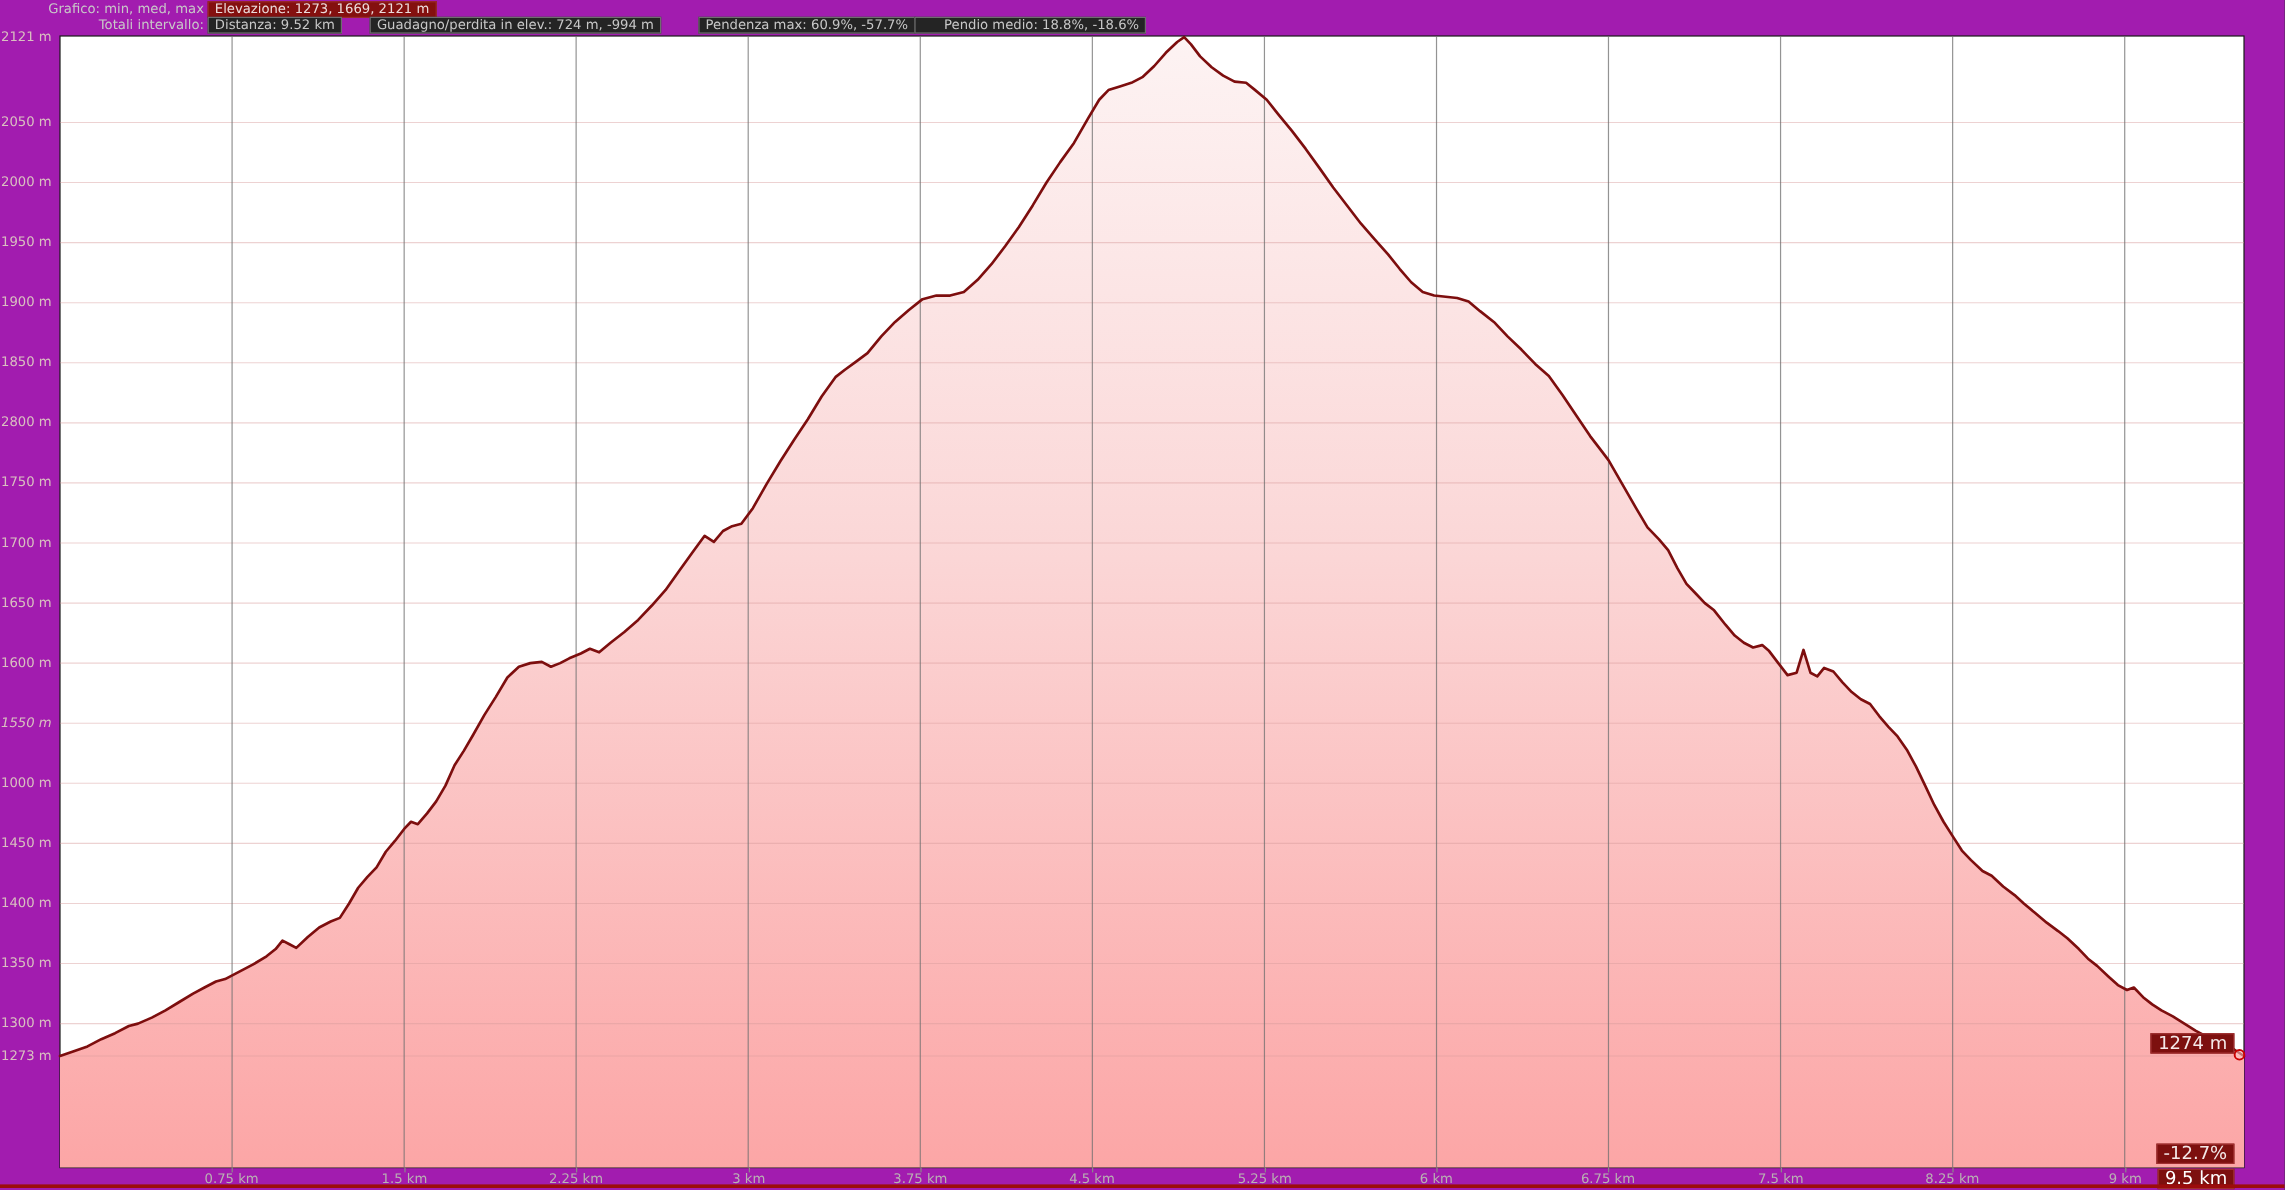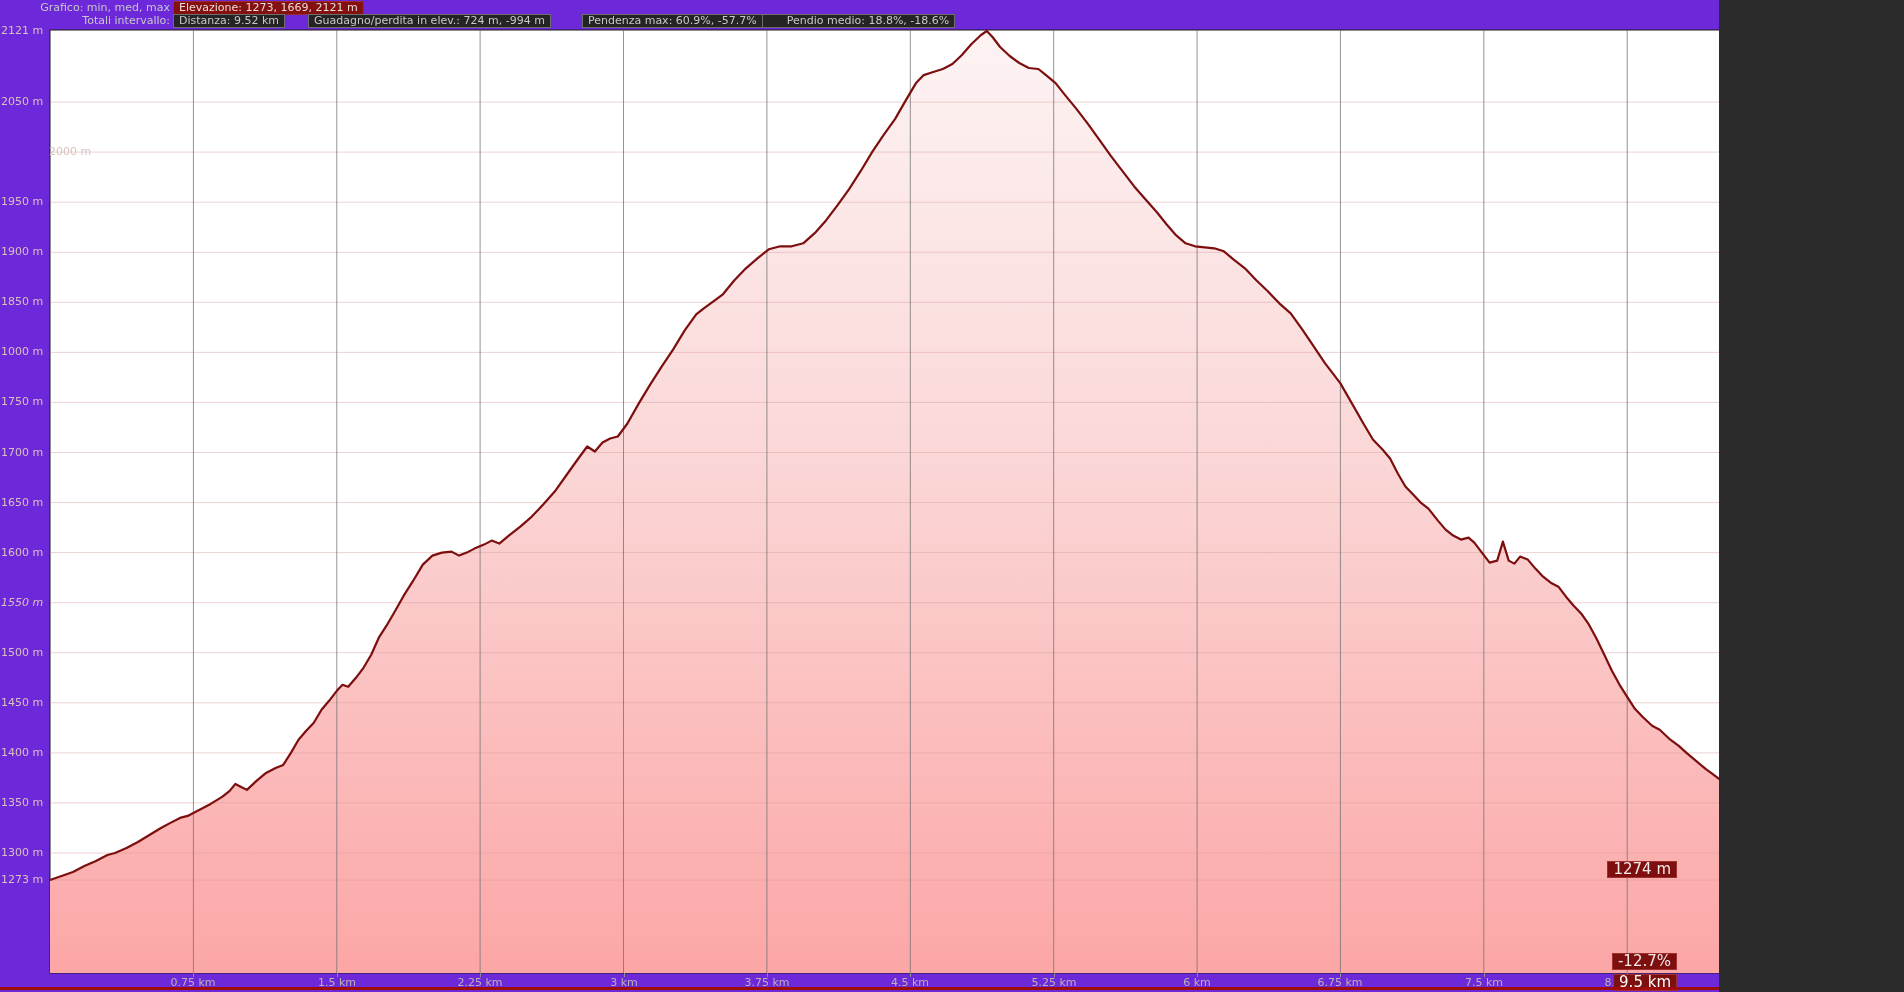--- a/index.html
+++ b/index.html
@@ -1,16 +1,16 @@
 <!DOCTYPE html>
 <html><head>
 <meta charset="utf-8">
 <style>
   html,body{margin:0;padding:0;background:#2b2b2b;}
-  .screen{position:relative;width:1719px;height:992px;background:#6d28d9;overflow:hidden;
+  .screen{position:relative;width:1904px;height:992px;background:#a21caf;overflow:hidden;
           font-family:"DejaVu Sans","Liberation Sans",sans-serif;font-size:11px;color:#c8c8c8;}
   
   .hdr-row{position:absolute;left:0;display:flex;align-items:center;height:13px;white-space:nowrap;}
   .hdr-row1{top:1px;}
   .hdr-row2{top:14px;}
   .hlabel{display:inline-block;width:170px;text-align:right;color:#c8c8c8;}
   .hbox{display:inline-block;padding:0 5px;height:12px;line-height:12px;border:1px solid #6e6e6e;
         background:#242424;color:#c8c8c8;}
   .hbox.red{background:#84100f;border:1px solid #9b2a2a;color:#ecdcdc;text-align:center;}
   .ml3{margin-left:3px;} .ml23{margin-left:23px;}
@@ -93,31 +93,31 @@
         <line y1="30" y2="973" x1="1627.2" x2="1627.2" stroke="#6f6f6f" opacity="0.75"></line>
         <line y1="30" y2="973" x1="1770.6" x2="1770.6" stroke="#6f6f6f" opacity="0.75"></line>
       </g>
     <path id="line-path" fill="none" stroke-width="2.2" stroke-linejoin="round" stroke-linecap="round" stroke="#7d0e0e" d="M50.0,880.0 L61.5,876.0 L72.9,872.0 L84.4,866.0 L95.9,861.0 L107.4,855.0 L115.0,853.0 L126.5,848.0 L137.9,842.0 L149.4,835.0 L160.9,828.0 L170.4,822.9 L180.0,817.9 L187.6,815.9 L199.1,809.9 L210.6,803.9 L222.1,796.9 L229.7,790.9 L235.4,783.9 L241.2,786.9 L246.9,789.9 L256.5,780.9 L266.0,772.9 L275.6,767.9 L283.2,764.9 L290.9,752.9 L298.5,739.8 L306.2,730.8 L313.8,722.8 L321.5,709.8 L329.1,700.8 L336.8,690.8 L342.5,684.8 L348.2,686.8 L355.9,677.8 L363.5,667.8 L371.2,654.7 L378.8,637.7 L386.5,625.7 L394.1,612.7 L403.7,595.7 L413.2,580.7 L422.8,564.6 L432.4,555.6 L441.9,552.6 L451.5,551.6 L459.1,555.6 L466.8,552.6 L474.4,548.6 L484.0,544.6 L491.6,540.6 L499.3,543.6 L508.8,535.6 L520.3,526.6 L531.8,516.6 L543.2,504.6 L554.7,491.6 L566.2,475.5 L577.6,459.5 L587.2,446.5 L594.9,451.5 L602.5,442.5 L610.1,438.5 L617.8,436.5 L627.4,423.5 L638.8,403.4 L650.3,384.4 L661.8,366.4 L673.2,349.4 L684.7,330.4 L696.2,314.3 L703.8,308.3 L713.4,301.3 L722.9,294.3 L734.4,280.3 L745.9,268.3 L757.4,258.3 L768.8,249.3 L780.3,246.3 L791.8,246.3 L803.2,243.3 L814.7,233.2 L826.2,220.2 L837.6,205.2 L849.1,189.2 L860.6,171.2 L872.1,152.1 L883.5,135.1 L895.0,119.1 L906.5,99.1 L916.0,83.1 L923.7,75.1 L933.2,72.0 L942.8,69.0 L952.4,64.0 L961.9,55.0 L971.5,44.0 L981.0,35.0 L986.8,31.0 L992.5,37.0 L1000.1,47.0 L1009.7,56.0 L1019.3,63.0 L1028.8,68.0 L1038.4,69.0 L1046.0,75.1 L1055.6,83.1 L1065.1,95.1 L1076.6,109.1 L1088.1,124.1 L1099.6,140.1 L1111.0,156.2 L1122.5,171.2 L1134.0,186.2 L1145.4,199.2 L1156.9,212.2 L1166.5,224.2 L1176.0,235.2 L1185.6,243.3 L1195.1,246.3 L1204.7,247.3 L1214.3,248.3 L1223.8,251.3 L1233.4,259.3 L1244.9,268.3 L1256.3,280.3 L1267.8,291.3 L1279.3,303.3 L1290.7,313.3 L1302.2,329.4 L1313.7,346.4 L1325.1,363.4 L1332.8,373.4 L1340.4,383.4 L1351.9,403.4 L1363.4,423.5 L1372.9,439.5 L1382.5,449.5 L1390.1,458.5 L1397.8,473.5 L1405.4,486.5 L1413.1,494.6 L1420.7,502.6 L1428.4,508.6 L1437.9,520.6 L1445.6,529.6 L1453.2,535.6 L1460.9,539.6 L1468.5,537.6 L1474.3,542.6 L1481.9,552.6 L1489.6,562.6 L1497.2,560.6 L1502.9,541.6 L1508.7,560.6 L1514.4,563.6 L1520.1,556.6 L1527.8,559.6 L1535.4,568.6 L1543.1,576.7 L1550.7,582.7 L1558.4,586.7 L1566.0,596.7 L1573.7,605.7 L1581.3,613.7 L1589.0,624.7 L1596.6,638.7 L1604.3,654.7 L1611.9,670.8 L1619.6,684.8 L1627.2,696.8 L1634.9,708.8 L1642.5,716.8 L1652.1,725.8 L1659.7,729.8 L1669.3,738.8 L1678.8,745.9 L1686.5,752.9 L1696.0,760.9 L1705.6,768.9 L1715.1,775.9 L1722.8,781.9 L1732.4,790.9 L1740.0,798.9 L1747.6,804.9 L1757.2,813.9 L1764.9,820.9 L1772.5,825.0 L1778.2,822.9 L1785.9,831.0 L1793.5,837.0 L1801.2,842.0 L1810.7,847.0 L1820.3,853.0 L1829.9,859.0 L1839.4,864.0 L1849.0,867.0 L1856.6,871.0 L1862.4,875.0 L1870.0,880.0"></path>
     <circle id="cursor-marker" r="4" stroke-width="1.6" fill="rgba(255,200,200,0.55)" cx="1866.2" cy="879.0" stroke="#cc0000"></circle>
   </svg>
 
   <div id="y-axis">
       <div class="ylab" style="top: 24px;">2121 m</div>
       <div class="ylab" style="top: 95px;">2050 m</div>
-      <div class="ylab" style="top: 145px; padding-left: 48px;">2000 m</div>
+      <div class="ylab" style="top: 145px;">2000 m</div>
       <div class="ylab" style="top: 195px;">1950 m</div>
       <div class="ylab" style="top: 245px;">1900 m</div>
       <div class="ylab" style="top: 295px;">1850 m</div>
-      <div class="ylab" style="top: 345px;">1000 m</div>
+      <div class="ylab" style="top: 345px;">2800 m</div>
       <div class="ylab" style="top: 395px;">1750 m</div>
       <div class="ylab" style="top: 446px;">1700 m</div>
       <div class="ylab" style="top: 496px;">1650 m</div>
       <div class="ylab" style="top: 546px;">1600 m</div>
       <div class="ylab" style="top: 596px; font-style: italic;">1550 m</div>
-      <div class="ylab" style="top: 646px;">1500 m</div>
+      <div class="ylab" style="top: 646px;">1000 m</div>
       <div class="ylab" style="top: 696px;">1450 m</div>
       <div class="ylab" style="top: 746px;">1400 m</div>
       <div class="ylab" style="top: 796px;">1350 m</div>
       <div class="ylab" style="top: 846px;">1300 m</div>
       <div class="ylab" style="top: 873px;">1273 m</div>
     </div>
   <div id="x-axis">
       <div class="xlab" style="left: 148px;">0.75 km</div>
       <div class="tickmark" style="left: 193px;"></div>
       <div class="xlab" style="left: 292px;">1.5 km</div>

